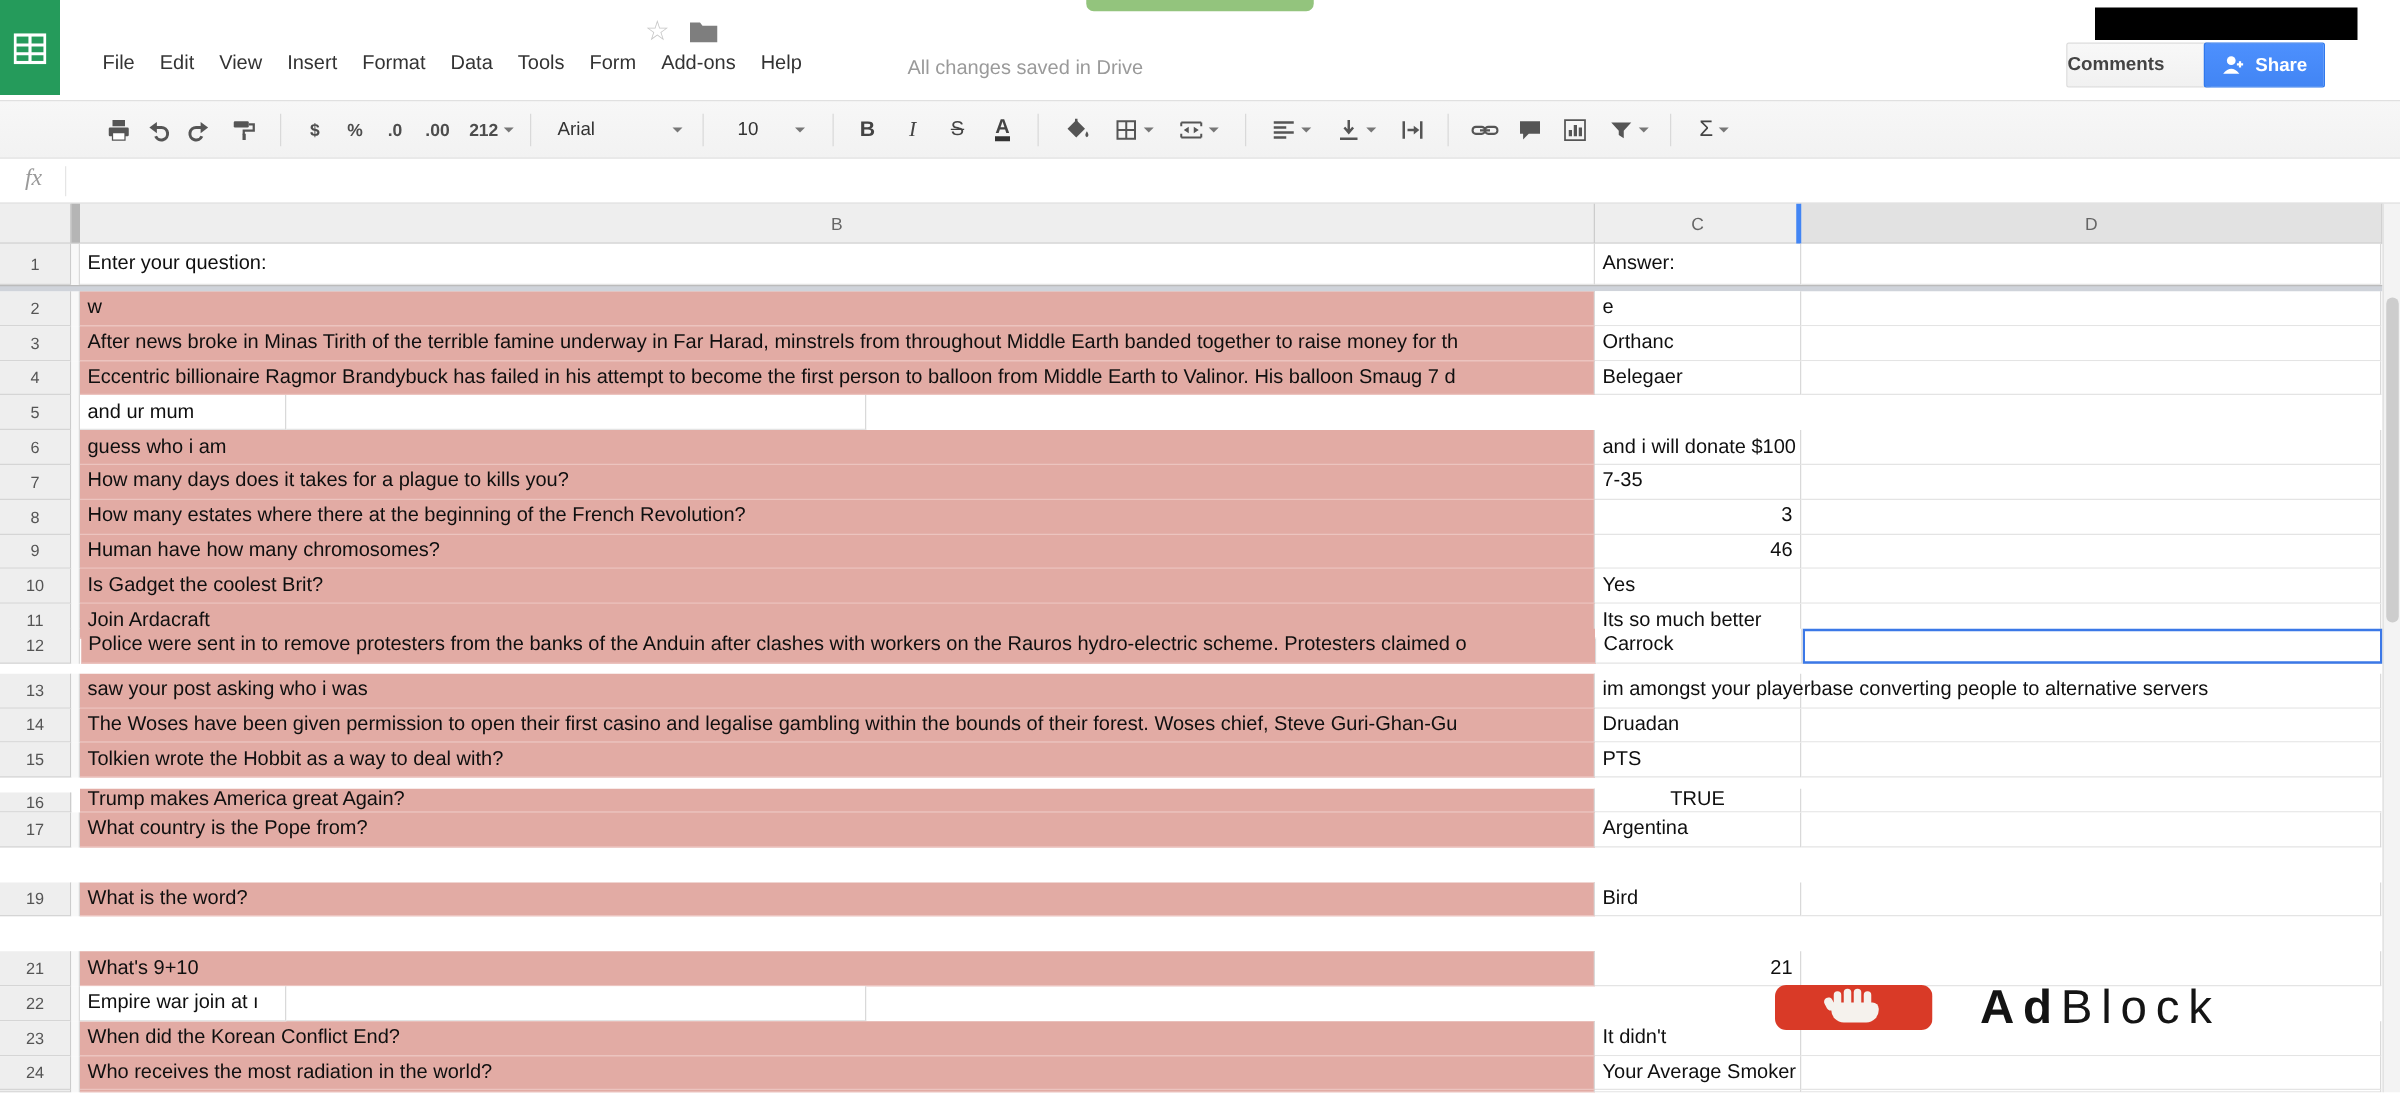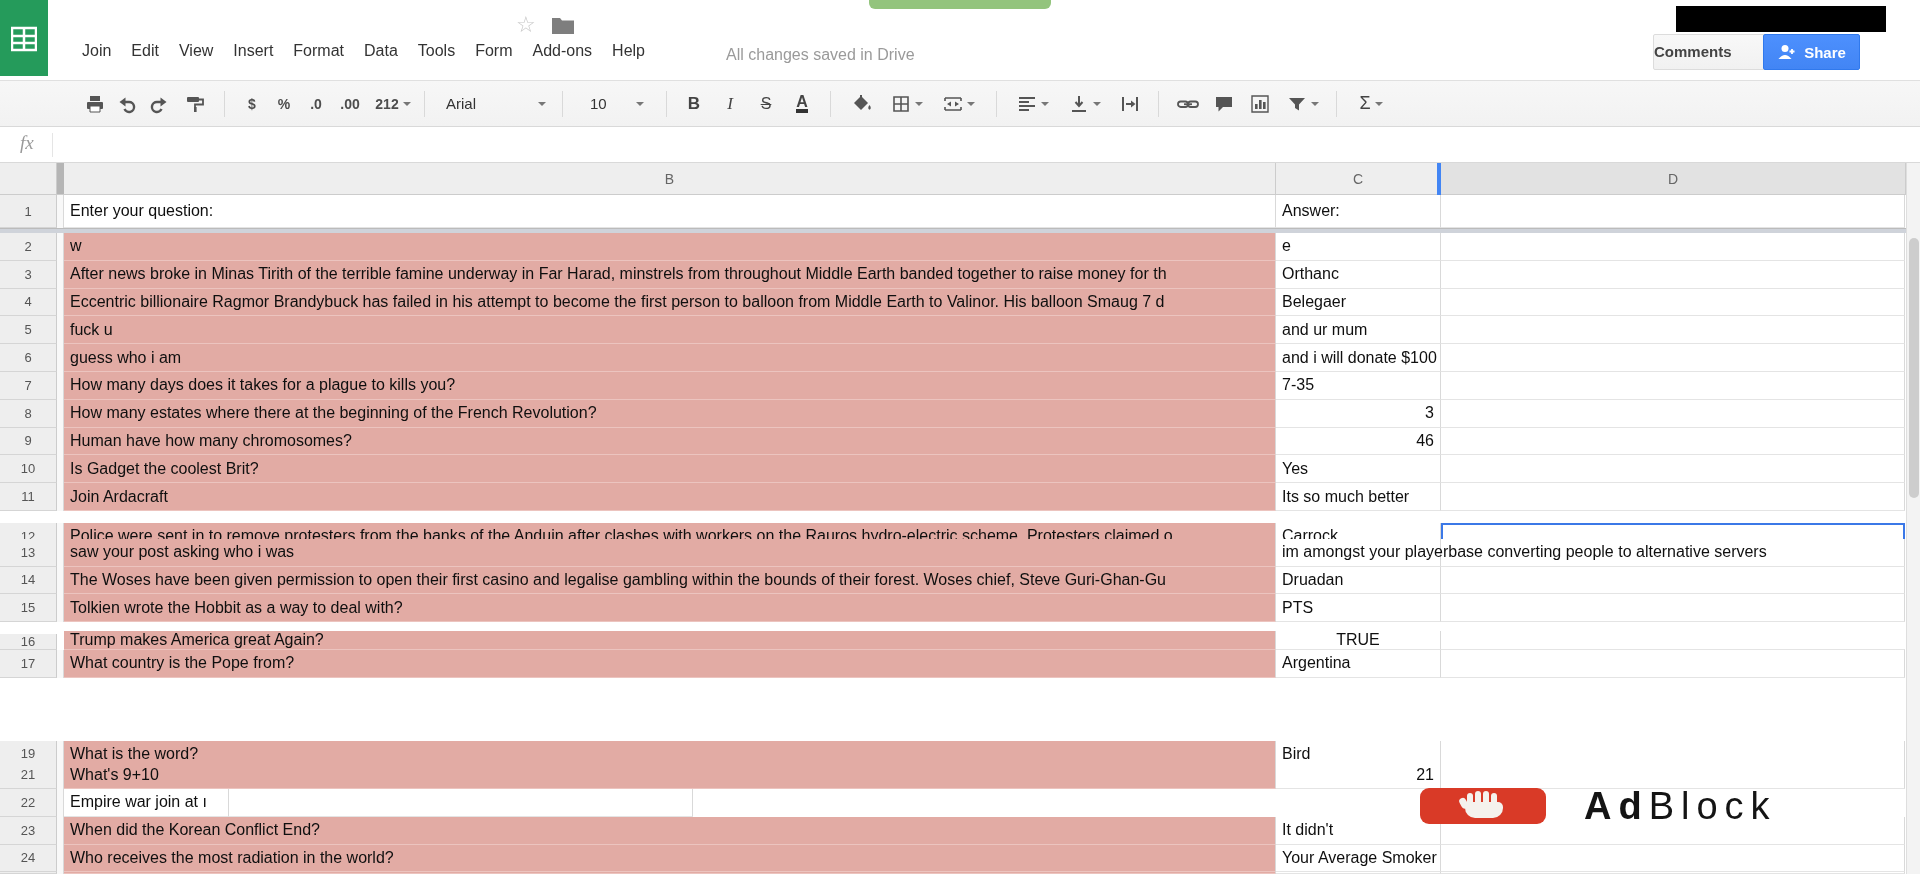--- a/index.html
+++ b/index.html
@@ -89,21 +89,21 @@
       <line x1="13" y1="4" x2="13" y2="26" stroke="#fff" stroke-width="2.5"></line>
     </svg>
   </div>
   <div class="star">☆</div>
   <div class="folder">
     <svg width="22" height="18" viewBox="0 0 22 18">
         <path d="M0 2 h8 l2 2.5 h12 v13.5 h-22 z" fill="#7e7e7e"></path>
       </svg>
   </div>
   <div class="menubar">
-    <div class="menu-item">Join</div>
+    <div class="menu-item">File</div>
     <div class="menu-item">Edit</div>
     <div class="menu-item">View</div>
     <div class="menu-item">Insert</div>
     <div class="menu-item">Format</div>
     <div class="menu-item">Data</div>
     <div class="menu-item">Tools</div>
     <div class="menu-item">Form</div>
     <div class="menu-item">Add-ons</div>
     <div class="menu-item">Help</div>
   </div>
@@ -284,21 +284,20 @@
       <div class="row pink" style="top: 93.6px; height: 27.8px;">
         <div class="rowhead">4</div>
         <div class="strip"></div>
         <div class="cell cellB">Eccentric billionaire Ragmor Brandybuck has failed in his attempt to become the first person to balloon from Middle Earth to Valinor. His balloon Smaug 7 d</div>
         <div class="cell cellC">Belegaer</div>
         <div class="cell cellD"></div>
       </div>
       <div class="row pink" style="top: 121.4px; height: 27.8px;">
         <div class="rowhead">5</div>
         <div class="strip"></div>
-        <div class="cell cellB">fuck u</div>
         <div class="cell cellC">and ur mum</div>
         <div class="cell cellD"></div>
       </div>
       <div class="row pink" style="top: 149.2px; height: 27.8px;">
         <div class="rowhead">6</div>
         <div class="strip"></div>
         <div class="cell cellB">guess who i am</div>
         <div class="cell cellC">and i will donate $100</div>
         <div class="cell cellD"></div>
       </div>
@@ -330,21 +329,21 @@
         <div class="cell cellC">Yes</div>
         <div class="cell cellD"></div>
       </div>
       <div class="row pink" style="top: 288.2px; height: 27.8px;">
         <div class="rowhead">11</div>
         <div class="strip"></div>
         <div class="cell cellB">Join Ardacraft</div>
         <div class="cell cellC">Its so much better</div>
         <div class="cell cellD"></div>
       </div>
-      <div class="row pink" style="top: 328px; height: 27.8px;">
+      <div class="row pink" style="top: 308px; height: 27.8px; justify-content: space-between;">
         <div class="rowhead">12</div>
         <div class="strip"></div>
         <div class="cell cellB">Police were sent in to remove protesters from the banks of the Anduin after clashes with workers on the Rauros hydro-electric scheme. Protesters claimed o</div>
         <div class="cell cellC">Carrock</div>
         <div class="cell cellD dsel"></div>
       </div>
       <div class="row pink" style="top: 343.8px; height: 27.8px;">
         <div class="rowhead">13</div>
         <div class="strip"></div>
         <div class="cell cellB">saw your post asking who i was</div>
@@ -372,21 +371,21 @@
         <div class="cell cellC r-center">TRUE</div>
         <div class="cell cellD"></div>
       </div>
       <div class="row pink" style="top: 455px; height: 27.8px;">
         <div class="rowhead">17</div>
         <div class="strip"></div>
         <div class="cell cellB">What country is the Pope from?</div>
         <div class="cell cellC">Argentina</div>
         <div class="cell cellD"></div>
       </div>
-      <div class="row pink" style="top: 510.6px; height: 27.8px; margin-top: 35px;">
+      <div class="row pink" style="top: 510.6px; height: 27.8px;">
         <div class="rowhead">19</div>
         <div class="strip"></div>
         <div class="cell cellB">What is the word?</div>
         <div class="cell cellC">Bird</div>
         <div class="cell cellD"></div>
       </div>
       <div class="row pink" style="top: 566.2px; height: 27.8px;">
         <div class="rowhead">21</div>
         <div class="strip"></div>
         <div class="cell cellB">What's 9+10</div>

